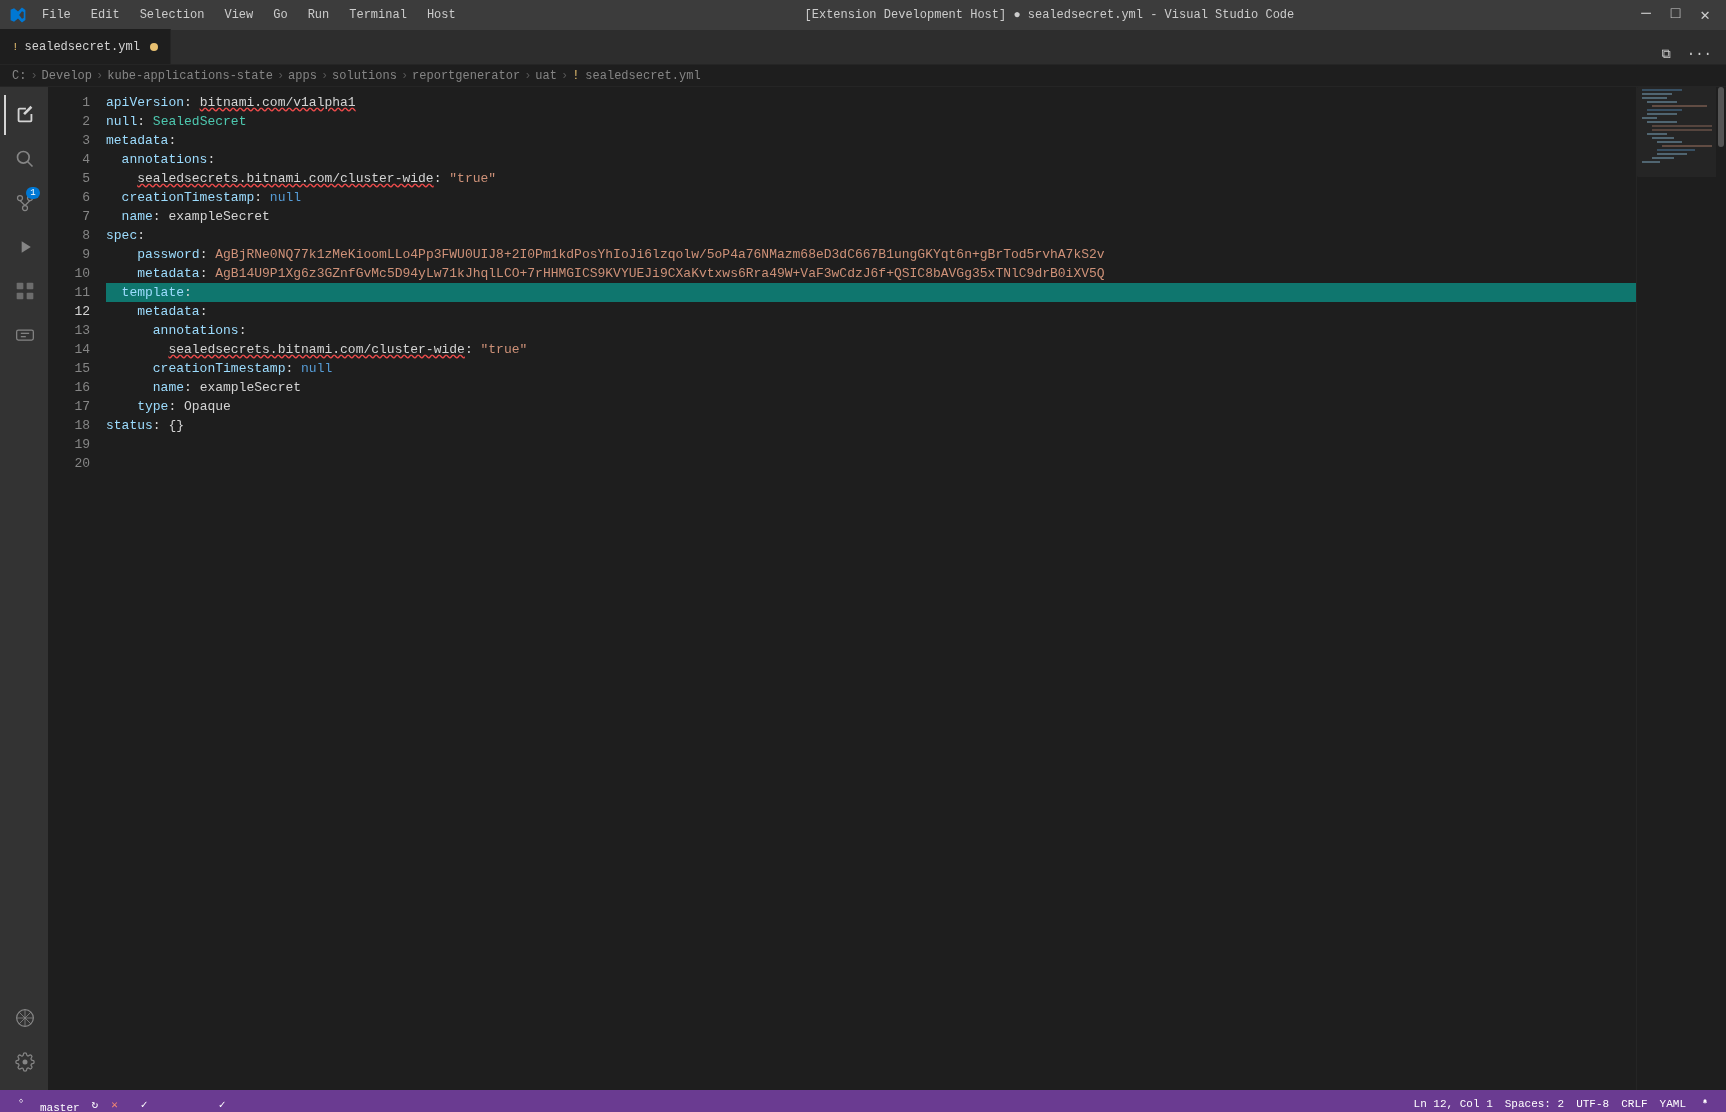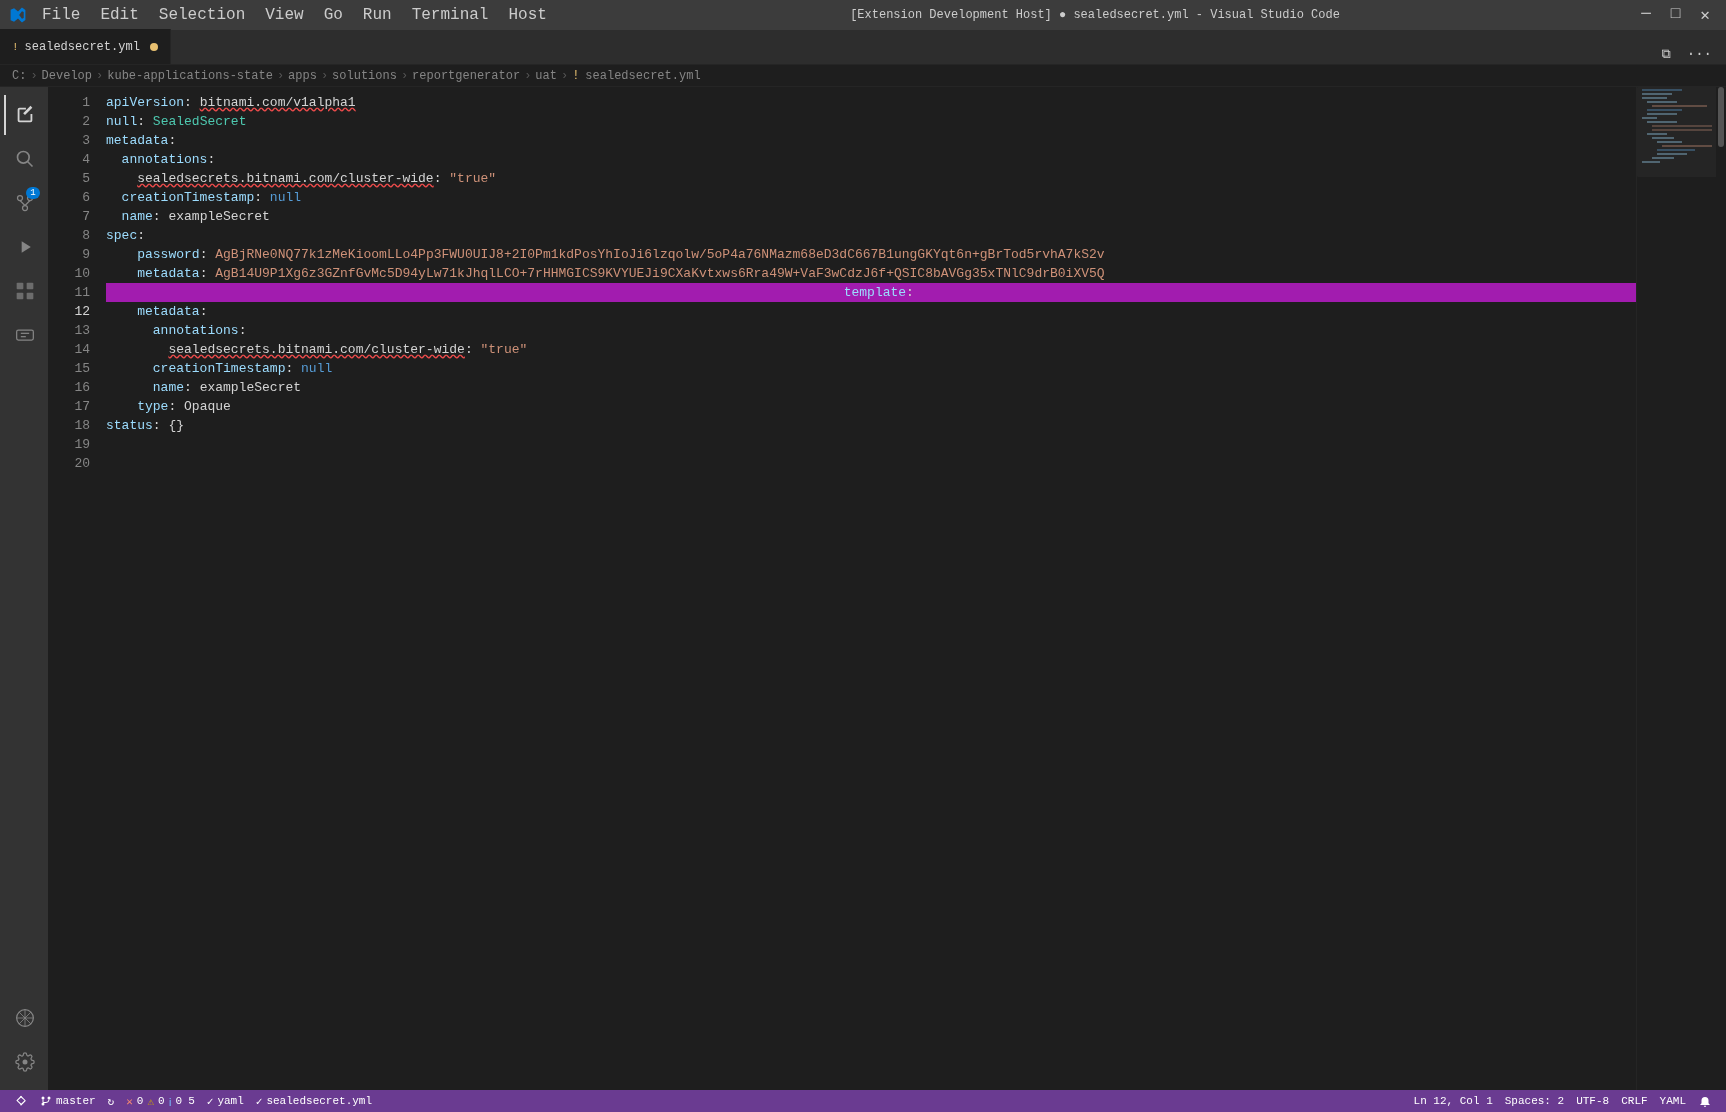--- a/index.html
+++ b/index.html
@@ -27,21 +27,21 @@
       -webkit-app-region: drag;
     }
     #title-bar-left {
       display: flex;
       align-items: center;
       gap: 8px;
     }
     #title-bar-menu {
       display: flex;
       gap: 4px;
-      font-size: 16px;
+      font-size: 12px;
       color: #ccc;
     }
     #title-bar-menu span {
       padding: 2px 8px;
       cursor: pointer;
     }
     #title-bar-title {
       font-size: 12px;
       color: #ccc;
       flex: 1;
@@ -274,38 +274,38 @@
       gap: 0;
     }
     .status-item {
       display: flex;
       align-items: center;
       gap: 4px;
       padding: 8px 6px;
       height: 100%;
       cursor: pointer;
       white-space: nowrap;
+      flex-direction: column;
     }
     .status-sep { flex: 1; }
 
     
     .vscode-logo {
       display: flex;
       align-items: center;
       justify-content: center;
     }
     .vscode-logo svg {
       width: 16px;
       height: 16px;
     }
 
     
     .line-12-highlight {
-      background: #a21caf;
-      text-align: center;
+      background: #0f766e;
     }
   </style>
 </head>
 <body>
 
 <div id="title-bar">
   <div id="title-bar-left">
     <div class="vscode-logo">
       <svg viewBox="0 0 100 100" fill="none" xmlns="http://www.w3.org/2000/svg">
         <path d="M74.7 3.8L50 28.5 25.5 8.2 3.8 17.9v64.2l21.7 9.7L50 71.5l24.7 24.7L96.2 82V18L74.7 3.8zM74.7 74L57.2 50l17.5-24 11 5v38l-11 5z" fill="#0078d4"></path>

